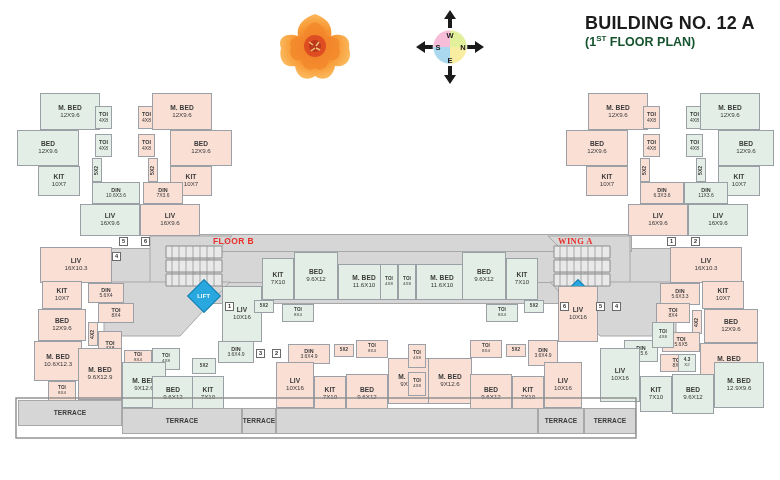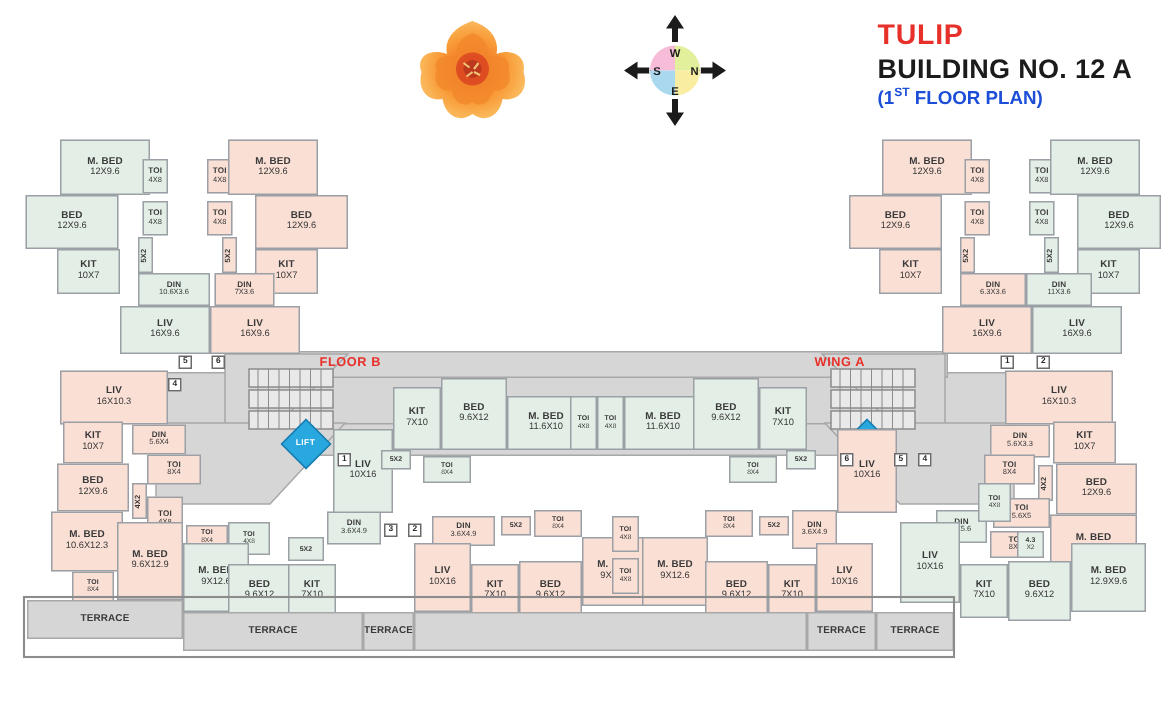--- a/index.html
+++ b/index.html
@@ -3,21 +3,21 @@
 <meta charset="utf-8">
 <style>
   html,body{margin:0;padding:0;background:#ffffff;}
   body{font-family:"Liberation Sans", sans-serif;}
   #stage{position:relative;width:780px;height:480px;overflow:hidden;background:#fff;}
 
   
   #title-block{position:absolute;left:585px;top:14px;width:190px;text-align:left;}
   #brand-name{color:#e8302a;font-size:19px;font-weight:bold;letter-spacing:.5px;line-height:1;margin:0 0 4px 0;}
   #building-no{color:#1b1b1b;font-size:18px;font-weight:bold;letter-spacing:.2px;line-height:1;margin:0 0 3px 0;}
-  #floor-sub{color:#1d4ed8;font-size:12.5px;font-weight:bold;line-height:1;}
+  #floor-sub{color:#14532d;font-size:12.5px;font-weight:bold;line-height:1;}
   #floor-sub sup{font-size:8px;vertical-align:super;}
 
   
   #compass{position:absolute;left:415px;top:8px;width:70px;height:78px;}
 
   
   #flower{position:absolute;left:275px;top:6px;width:80px;height:78px;}
 
   
   #plan{position:absolute;left:0;top:86px;width:780px;height:394px;}
@@ -97,21 +97,20 @@
         <circle cx="0" cy="0" r="17" fill="none" stroke="#fff" stroke-width="0.6"></circle>
       </g>
       <text x="35" y="30" text-anchor="middle" font-family="Liberation Sans, sans-serif" font-size="7.5" font-weight="bold" fill="#1b1b1b">W</text>
       <text x="35" y="55" text-anchor="middle" font-family="Liberation Sans, sans-serif" font-size="7.5" font-weight="bold" fill="#1b1b1b">E</text>
       <text x="23" y="42" text-anchor="middle" font-family="Liberation Sans, sans-serif" font-size="7.5" font-weight="bold" fill="#1b1b1b">S</text>
       <text x="48" y="42" text-anchor="middle" font-family="Liberation Sans, sans-serif" font-size="7.5" font-weight="bold" fill="#1b1b1b">N</text>
     </svg>
   </div>
 
   <div id="title-block">
-    <div id="brand-name">TULIP</div>
     <div id="building-no">BUILDING NO. 12 A</div>
     <div id="floor-sub"><span>(1</span><sup>ST</sup><span> FLOOR PLAN)</span></div>
   </div>
 
   <div id="plan">
 
     <div class="corr" style="left:104px;top:162px;width:574px;height:42px;"></div>
     <div class="corr" style="left:150px;top:148px;width:482px;height:18px;"></div>
     <div class="corr" style="left:104px;top:196px;width:574px;height:22px;"></div>
 
@@ -157,21 +156,21 @@
     </svg>
 
     <div class="lift" style="left:192px;top:198px;">
         <span>LIFT</span>
       </div>
     <div class="lift" style="left:566px;top:198px;">
         <span>LIFT</span>
       </div>
 
     <div class="wing-label" style="left:213px;top:150px;">FLOOR B</div>
-    <div class="wing-label" style="left:543px;top:150px;">WING A</div>
+    <div class="wing-label" style="left:558px;top:150px;font-family:Liberation Serif, serif;">WING A</div>
 
     <div class="rm green" style="left:40px;top:7px;width:60px;height:37px;">
         <div class="n">M. BED</div>
         <div class="d">12X9.6</div>
       </div>
     <div class="rm green tiny" style="left:95px;top:20px;width:17px;height:23px;">
         <div class="n">TOI</div>
         <div class="d">4X8</div>
       </div>
     <div class="rm green tiny" style="left:95px;top:48px;width:17px;height:23px;">

